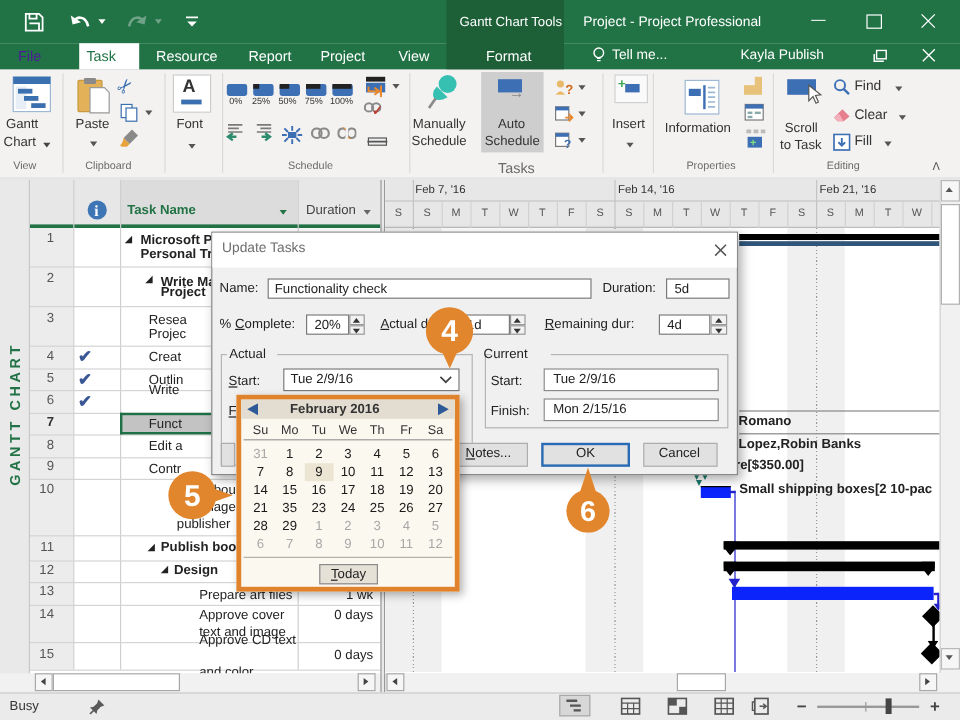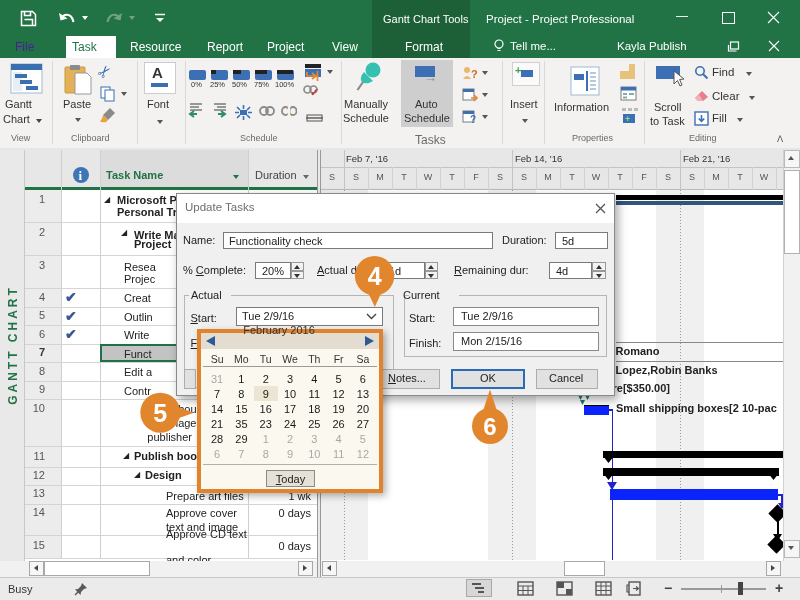--- a/index.html
+++ b/index.html
@@ -342,21 +342,21 @@
     <div class="tx" style="left:104px;top:195px;font-size:8px;">◢</div>
       <div class="tx b" style="left:117px;top:194px;">Microsoft Proje</div>
     <div class="tx b" style="left:117px;top:205.5px;">Personal Trai</div>
     <div class="tx" style="left:121px;top:228px;font-size:8px;">◢</div>
       <div class="tx b" style="left:134px;top:228.5px;">Write Ma</div>
     <div class="tx b" style="left:134px;top:238px;">Project</div>
     <div class="tx" style="left:124px;top:261px;">Resea</div>
     <div class="tx" style="left:124px;top:272.5px;">Projec</div>
     <div class="tx" style="left:124px;top:292px;">Creat</div>
     <div class="tx" style="left:124px;top:310.5px;">Outlin</div>
-    <div class="tx" style="left:124px;top:329px;">Write</div>
+    <div class="tx" style="left:124px;top:319px;">Write</div>
     <div class="tx" style="left:124px;top:347.5px;">Funct</div>
     <div class="tx" style="left:124px;top:366px;">Edit a</div>
     <div class="tx" style="left:124px;top:384.5px;">Contr</div>
     <div class="tx" style="left:150px;top:403px;width:46.5px;text-align:right;">bou</div>
     <div class="tx" style="left:150px;top:417px;width:46.5px;text-align:right;">nage</div>
     <div class="tx" style="left:120px;top:431px;width:72px;text-align:right;">publisher</div>
     <div class="tx" style="left:123px;top:451px;font-size:8px;">◢</div>
       <div class="tx b" style="left:134px;top:450px;">Publish boo</div>
     <div class="tx" style="left:134px;top:470px;font-size:8px;">◢</div>
       <div class="tx b" style="left:145px;top:469px;">Design</div>
@@ -561,21 +561,21 @@
     <div class="a" style="left:379px;top:368.5px;width:61px;height:20px;background:#e1e1e1;border:1px solid #adadad;box-sizing:border-box;"></div>
     <div class="tx" style="left:388px;top:372px;"><u>N</u>otes...</div>
     <div class="a" style="left:451px;top:368.5px;width:74px;height:20px;background:#e1e1e1;border:2px solid #2a6bb5;box-sizing:border-box;"></div>
     <div class="tx" style="left:480px;top:372px;">OK</div>
     <div class="a" style="left:536px;top:368.5px;width:62px;height:20px;background:#e1e1e1;border:1px solid #adadad;box-sizing:border-box;"></div>
     <div class="tx" style="left:549px;top:372px;">Cancel</div>
   </div>
 
   <div class="a" style="left:197px;top:329px;width:186px;height:164px;background:#fbf8ef;border:4px solid #e0832c;box-sizing:border-box;box-shadow:3px 3px 7px rgba(0,0,0,0.3);"></div>
     <div class="a" style="left:201px;top:333px;width:178px;height:16px;background:#e2ddd0;"></div>
-    <div class="tx" style="left:201px;top:324px;width:156px;text-align:center;color:#333;">February 2016</div>
+    <div class="tx" style="left:201px;top:335px;width:156px;text-align:center;color:#333;font-weight:bold;">February 2016</div>
     <svg class="a" style="left:205px;top:336px;" width="11" height="10" viewBox="0 0 11 10">
       <path d="M10 0 L10 10 L1 5z" fill="#2d5a96"></path>
     </svg>
     <svg class="a" style="left:364px;top:336px;" width="11" height="10" viewBox="0 0 11 10">
       <path d="M1 0 L1 10 L10 5z" fill="#2d5a96"></path>
     </svg>
     <div class="tx" style="left:205.1px;top:353px;width:24px;text-align:center;color:#333;font-size:10.5px;">Su</div>
     <div class="tx" style="left:229.4px;top:353px;width:24px;text-align:center;color:#333;font-size:10.5px;">Mo</div>
     <div class="tx" style="left:253.7px;top:353px;width:24px;text-align:center;color:#333;font-size:10.5px;">Tu</div>
     <div class="tx" style="left:278.0px;top:353px;width:24px;text-align:center;color:#333;font-size:10.5px;">We</div>

